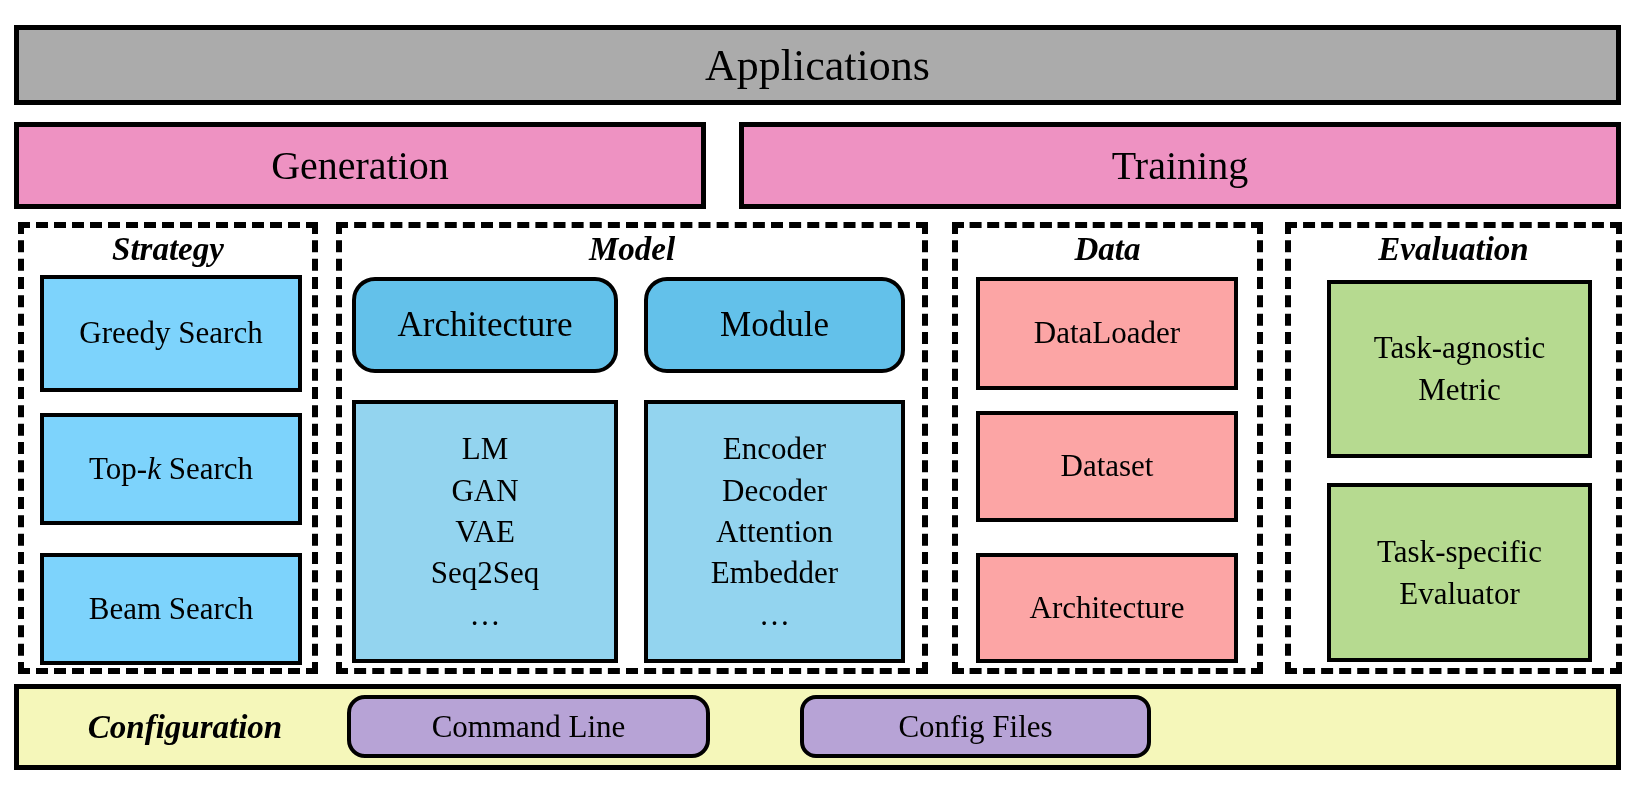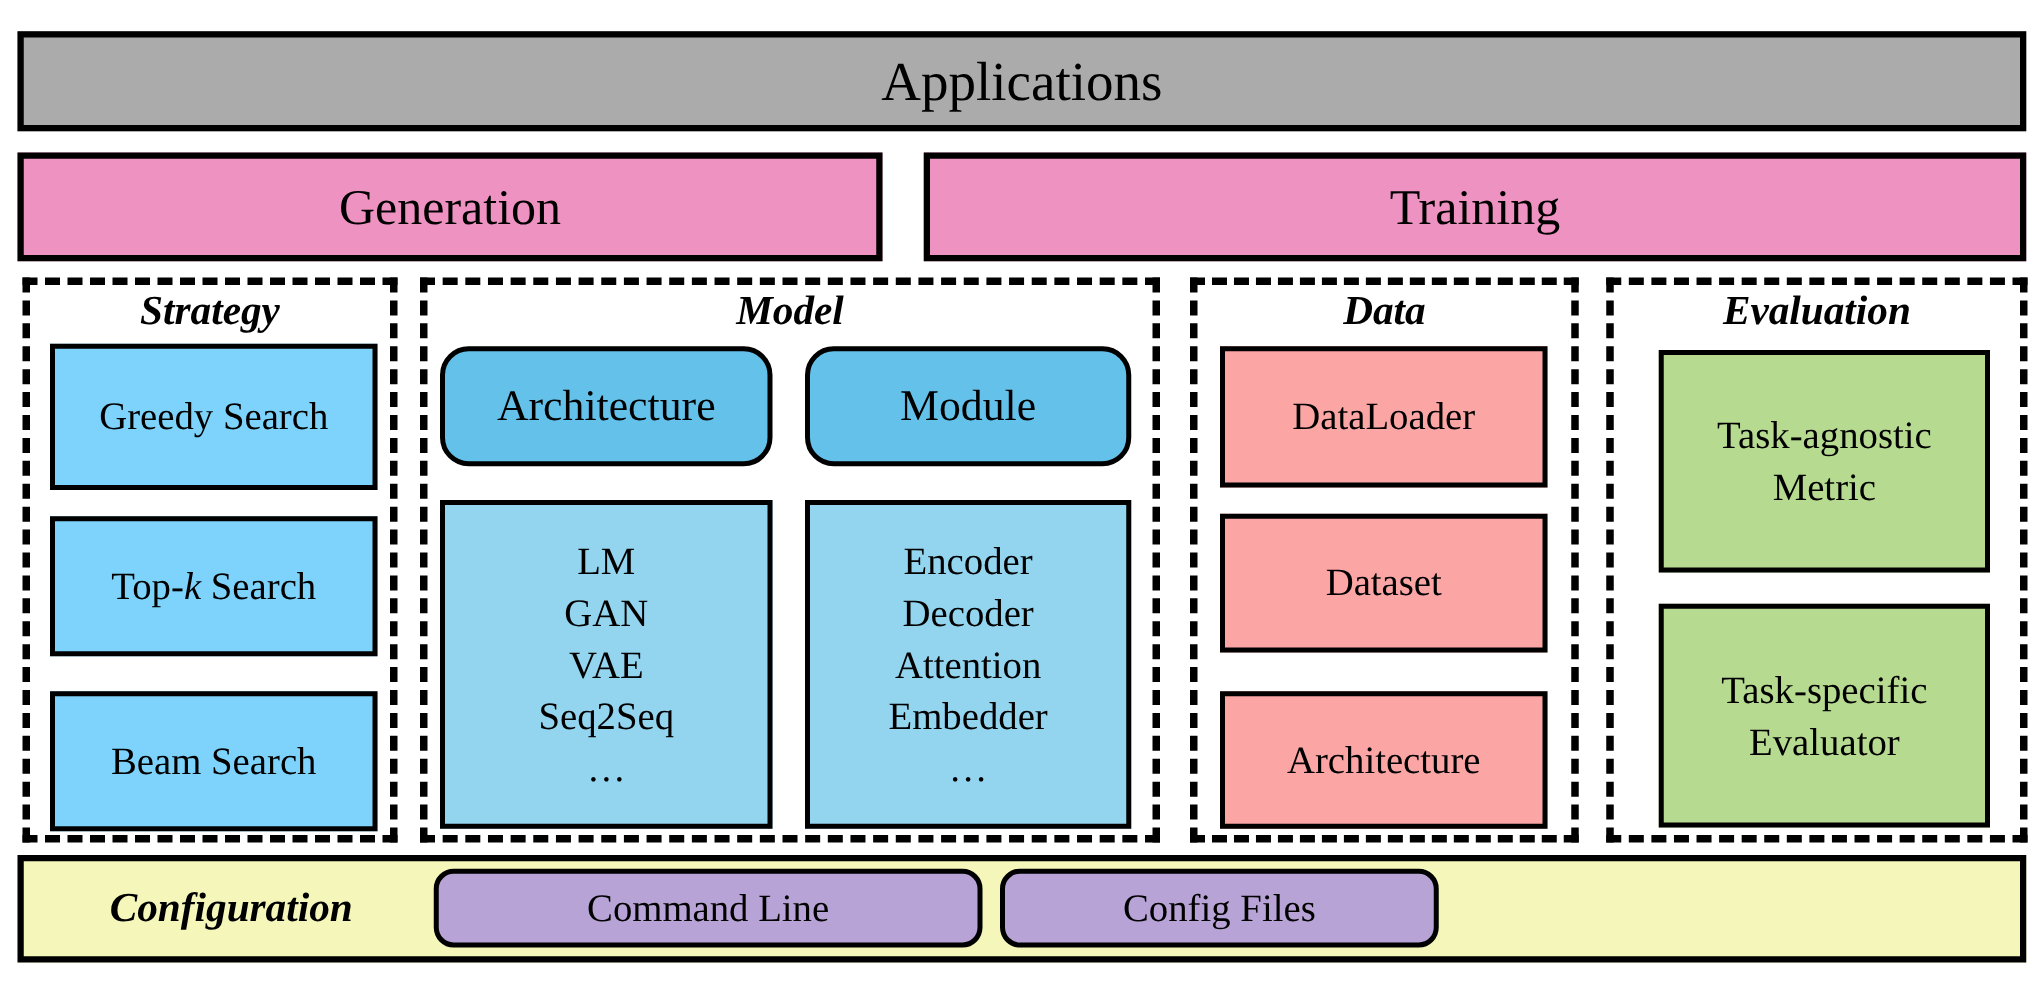--- a/index.html
+++ b/index.html
@@ -103,21 +103,21 @@
   #config-label {
     left: 30px; top: 684px; width: 310px; height: 86px;
     font-size: 33px; font-weight: bold; font-style: italic;
   }
   .config-box {
     top: 695px; height: 63px;
     background: #b7a3d6; border: 4px solid #000;
     border-radius: 16px;
     font-size: 31px;
   }
-  #box-command-line    { left: 347px;  width: 439px; }
+  #box-command-line    { left: 347px;  width: 363px; border-radius: 18px; }
   #box-config-files    { left: 800px;  width: 351px; }
   #box-parameter-dicts { left: 1246px; width: 363px; }
 </style>
 </head>
 <body>
 
 <div id="canvas">
 
   <div id="gen-bar" class="abs center">
     <span>Generation</span>

